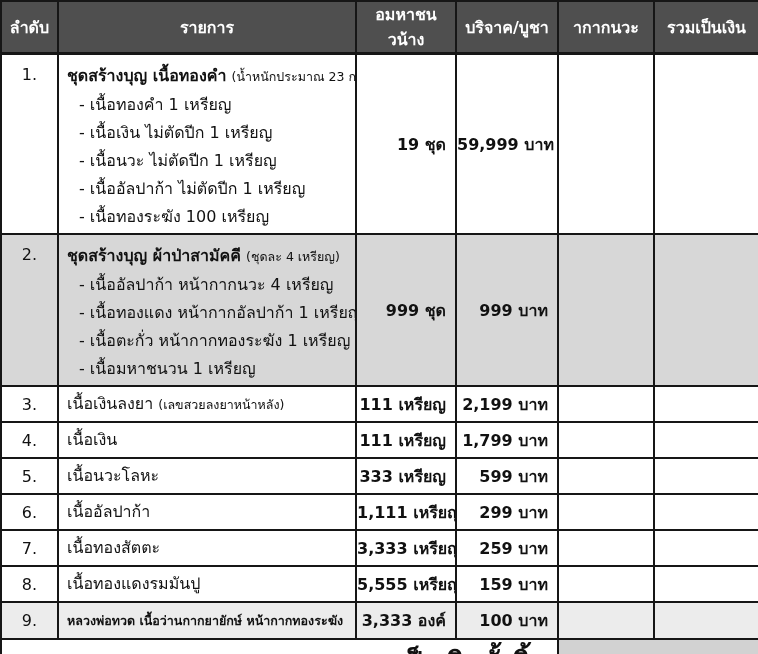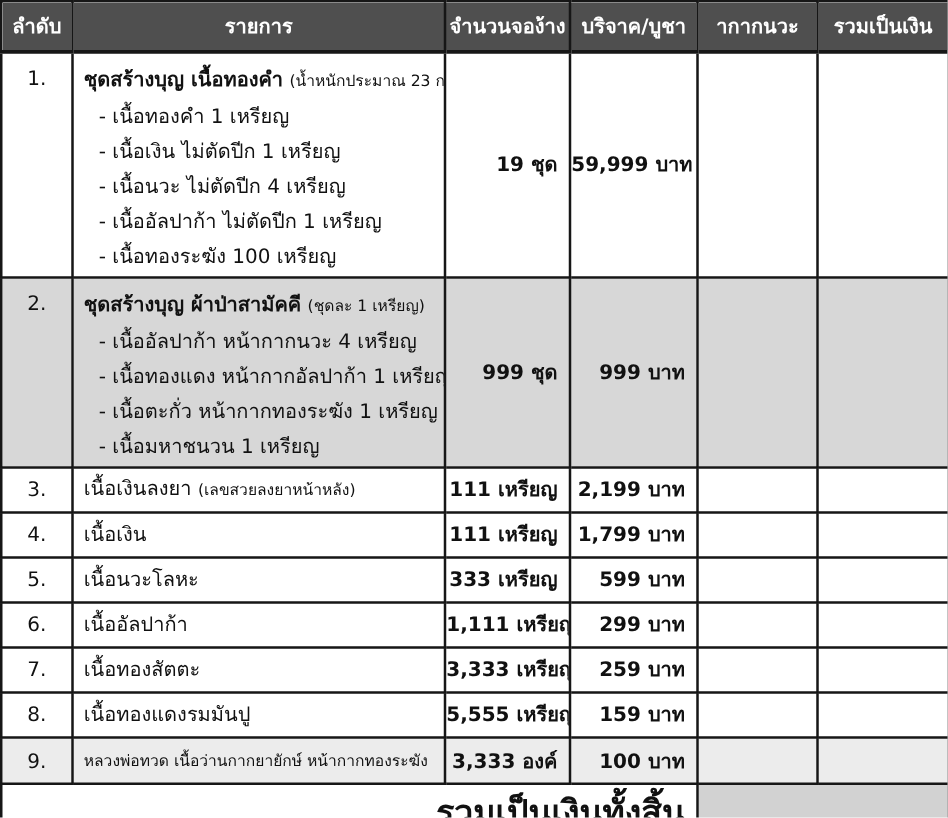--- a/index.html
+++ b/index.html
@@ -36,21 +36,21 @@
 
   td.cell-no{ text-align:center; font-size:16px; vertical-align:middle; }
   tr.row-tall td.cell-no{ vertical-align:top; padding-top:10px; }
 
   td.cell-item{ vertical-align:middle; padding:2px 4px 2px 8px; font-size:16px; line-height:22px; }
   tr.row-tall td.cell-item{ vertical-align:top; padding-top:7px; }
   .item-title{ font-weight:bold; font-size:16px;margin-top:36px; }
   .item-note{ font-weight:normal; font-size:12.5px; }
   .detail-line{ font-size:16px; line-height:28px; white-space:nowrap;margin-left:12px; }
   .title-line{ line-height:28px; white-space:nowrap; }
-  .item-small{ font-size:12.5px; font-weight:normal; }
+  .item-small{ font-size:12.5px; font-weight:bold; }
 
   td.cell-qty, td.cell-price{
     text-align:right; vertical-align:middle;
     font-size:16px; font-weight:bold; padding-right:9px; white-space:nowrap;margin-top:21px;
   }
   td.cell-reserved, td.cell-total{ background:transparent; }
 
   tr.row-gray td{ background:var(--row2-bg); }
   tr.row-lightgray td{ background:var(--row9-bg); }
 
@@ -71,46 +71,46 @@
       <col style="width:100px">
     <col style="width:102px">
       <col style="width:96px">
       <col style="width:105px">
   </colgroup>
 
   <tbody>
       <tr class="h-header">
     <th>ลำดับ</th>
     <th>รายการ</th>
-    <th>จำนวนจอง้าง</th>
+    <th>อมหาชนวน้าง</th>
     <th>บริจาค/บูชา</th>
     <th>ากากนวะ</th>
     <th>รวมเป็นเงิน</th>
   </tr>
 
   <tr class="h-r1 row-tall">
     <td class="cell-no">1.</td>
     <td class="cell-item">
       <div class="title-line"><span class="item-title">ชุดสร้างบุญ เนื้อทองคำ</span> <span class="item-note">(น้ำหนักประมาณ 23 กรัม)</span></div>
       <div class="detail-line">- เนื้อทองคำ 1 เหรียญ</div>
       <div class="detail-line">- เนื้อเงิน ไม่ตัดปีก 1 เหรียญ</div>
-      <div class="detail-line">- เนื้อนวะ ไม่ตัดปีก 4 เหรียญ</div>
+      <div class="detail-line">- เนื้อนวะ ไม่ตัดปีก 1 เหรียญ</div>
       <div class="detail-line">- เนื้ออัลปาก้า ไม่ตัดปีก 1 เหรียญ</div>
       <div class="detail-line">- เนื้อทองระฆัง 100 เหรียญ</div>
     </td>
     <td class="cell-qty">19 ชุด</td>
     <td class="cell-price">59,999 บาท</td>
     <td class="cell-reserved"></td>
     <td class="cell-total"></td>
   </tr>
 
   <tr class="h-r2 row-tall row-gray">
     <td class="cell-no">2.</td>
     <td class="cell-item">
-      <div class="title-line"><span class="item-title">ชุดสร้างบุญ ผ้าป่าสามัคคี</span> <span class="item-note">(ชุดละ 1 เหรียญ)</span></div>
+      <div class="title-line"><span class="item-title">ชุดสร้างบุญ ผ้าป่าสามัคคี</span> <span class="item-note">(ชุดละ 4 เหรียญ)</span></div>
       <div class="detail-line">- เนื้ออัลปาก้า หน้ากากนวะ 4 เหรียญ</div>
       <div class="detail-line">- เนื้อทองแดง หน้ากากอัลปาก้า 1 เหรียญ</div>
       <div class="detail-line">- เนื้อตะกั่ว หน้ากากทองระฆัง 1 เหรียญ</div>
       <div class="detail-line">- เนื้อมหาชนวน 1 เหรียญ</div>
     </td>
     <td class="cell-qty">999 ชุด</td>
     <td class="cell-price">999 บาท</td>
     <td class="cell-reserved"></td>
     <td class="cell-total"></td>
   </tr>

